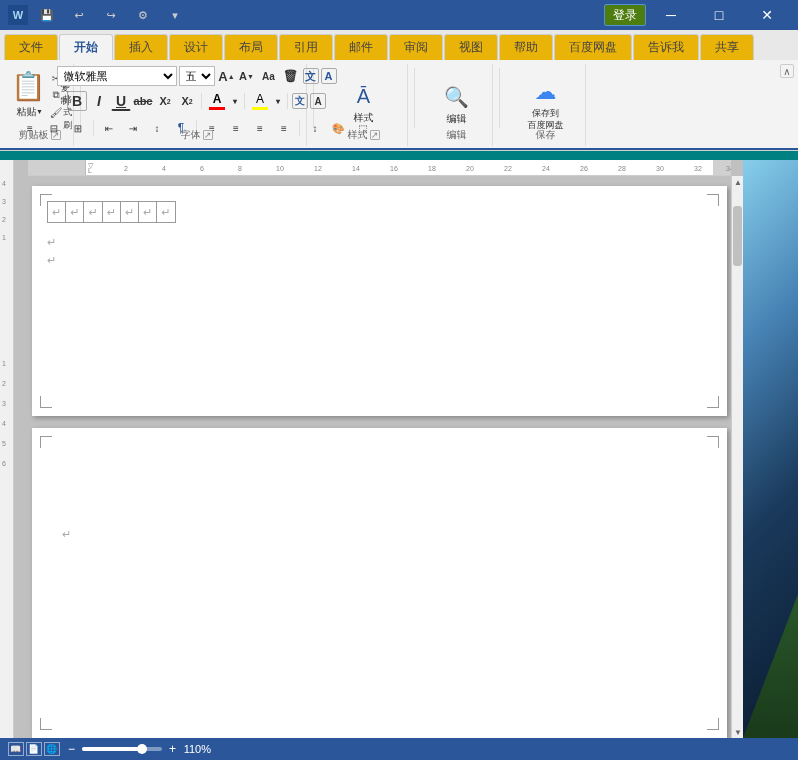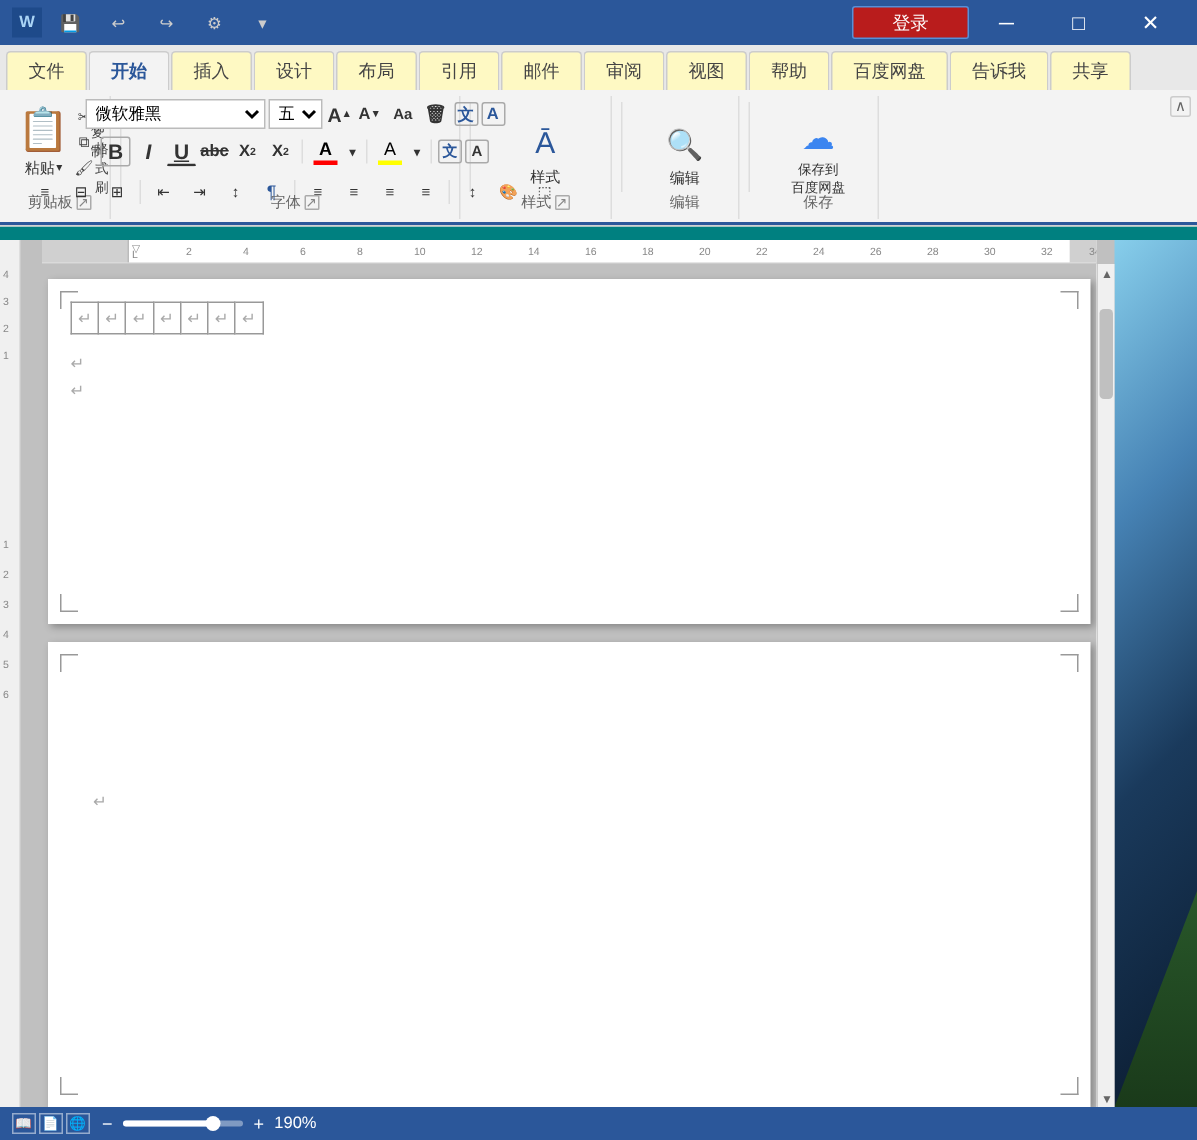--- a/index.html
+++ b/index.html
@@ -62,24 +62,24 @@
       width: 46px;
       height: 30px;
       display: flex;
       align-items: center;
       justify-content: center;
       color: white;
       font-size: 14px;
       cursor: pointer;
     }
     .login-btn {
-      background: #b91c1c;
+      background: #4d7c0f;
       color: white;
       border: 1px solid #5590d8;
-      padding: 2px 26px;
+      padding: 2px 8px;
       font-size: 12px;
       cursor: pointer;
       border-radius: 2px;
       height: 22px;
       font-family: inherit;
     }
 
     
     .ribbon {
       background: #f3f3f3;
@@ -97,21 +97,21 @@
     }
     .tab-item {
       height: 26px;
       padding: 0 14px;
       display: flex;
       align-items: center;
       font-size: 12px;
       color: #444;
       cursor: pointer;
       border-radius: 3px 3px 0 0;
-      background: #fef9c3;
+      background: #eab308;
       border: 1px solid #ccc;
       border-bottom: none;
     }
     .tab-item.active {
       background: #f3f3f3;
       color: #2b579a;
       border-color: #ccc;
       font-weight: bold;
     }
 
@@ -828,16 +828,16 @@
       <div style="width:16px;height:14px;border:1px solid rgba(255,255,255,0.5);display:flex;align-items:center;justify-content:center;cursor:pointer;font-size:9px;">🌐</div>
     </div>
 
     <div style="display:flex;align-items:center;gap:3px;margin-left:4px;">
       <span style="font-size:12px;cursor:pointer;">−</span>
       <div class="zoom-slider-track">
         <div class="zoom-slider-fill" style="width: 75%;"></div>
         <div class="zoom-slider-thumb" style="left: 75%;"></div>
       </div>
       <span style="font-size:12px;cursor:pointer;">+</span>
-      <span style="min-width:32px;text-align:right;cursor:pointer;">190%</span>
+      <span style="min-width:32px;text-align:right;cursor:pointer;">110%</span>
     </div>
   </div>
 </div>
 
 </body></html>

